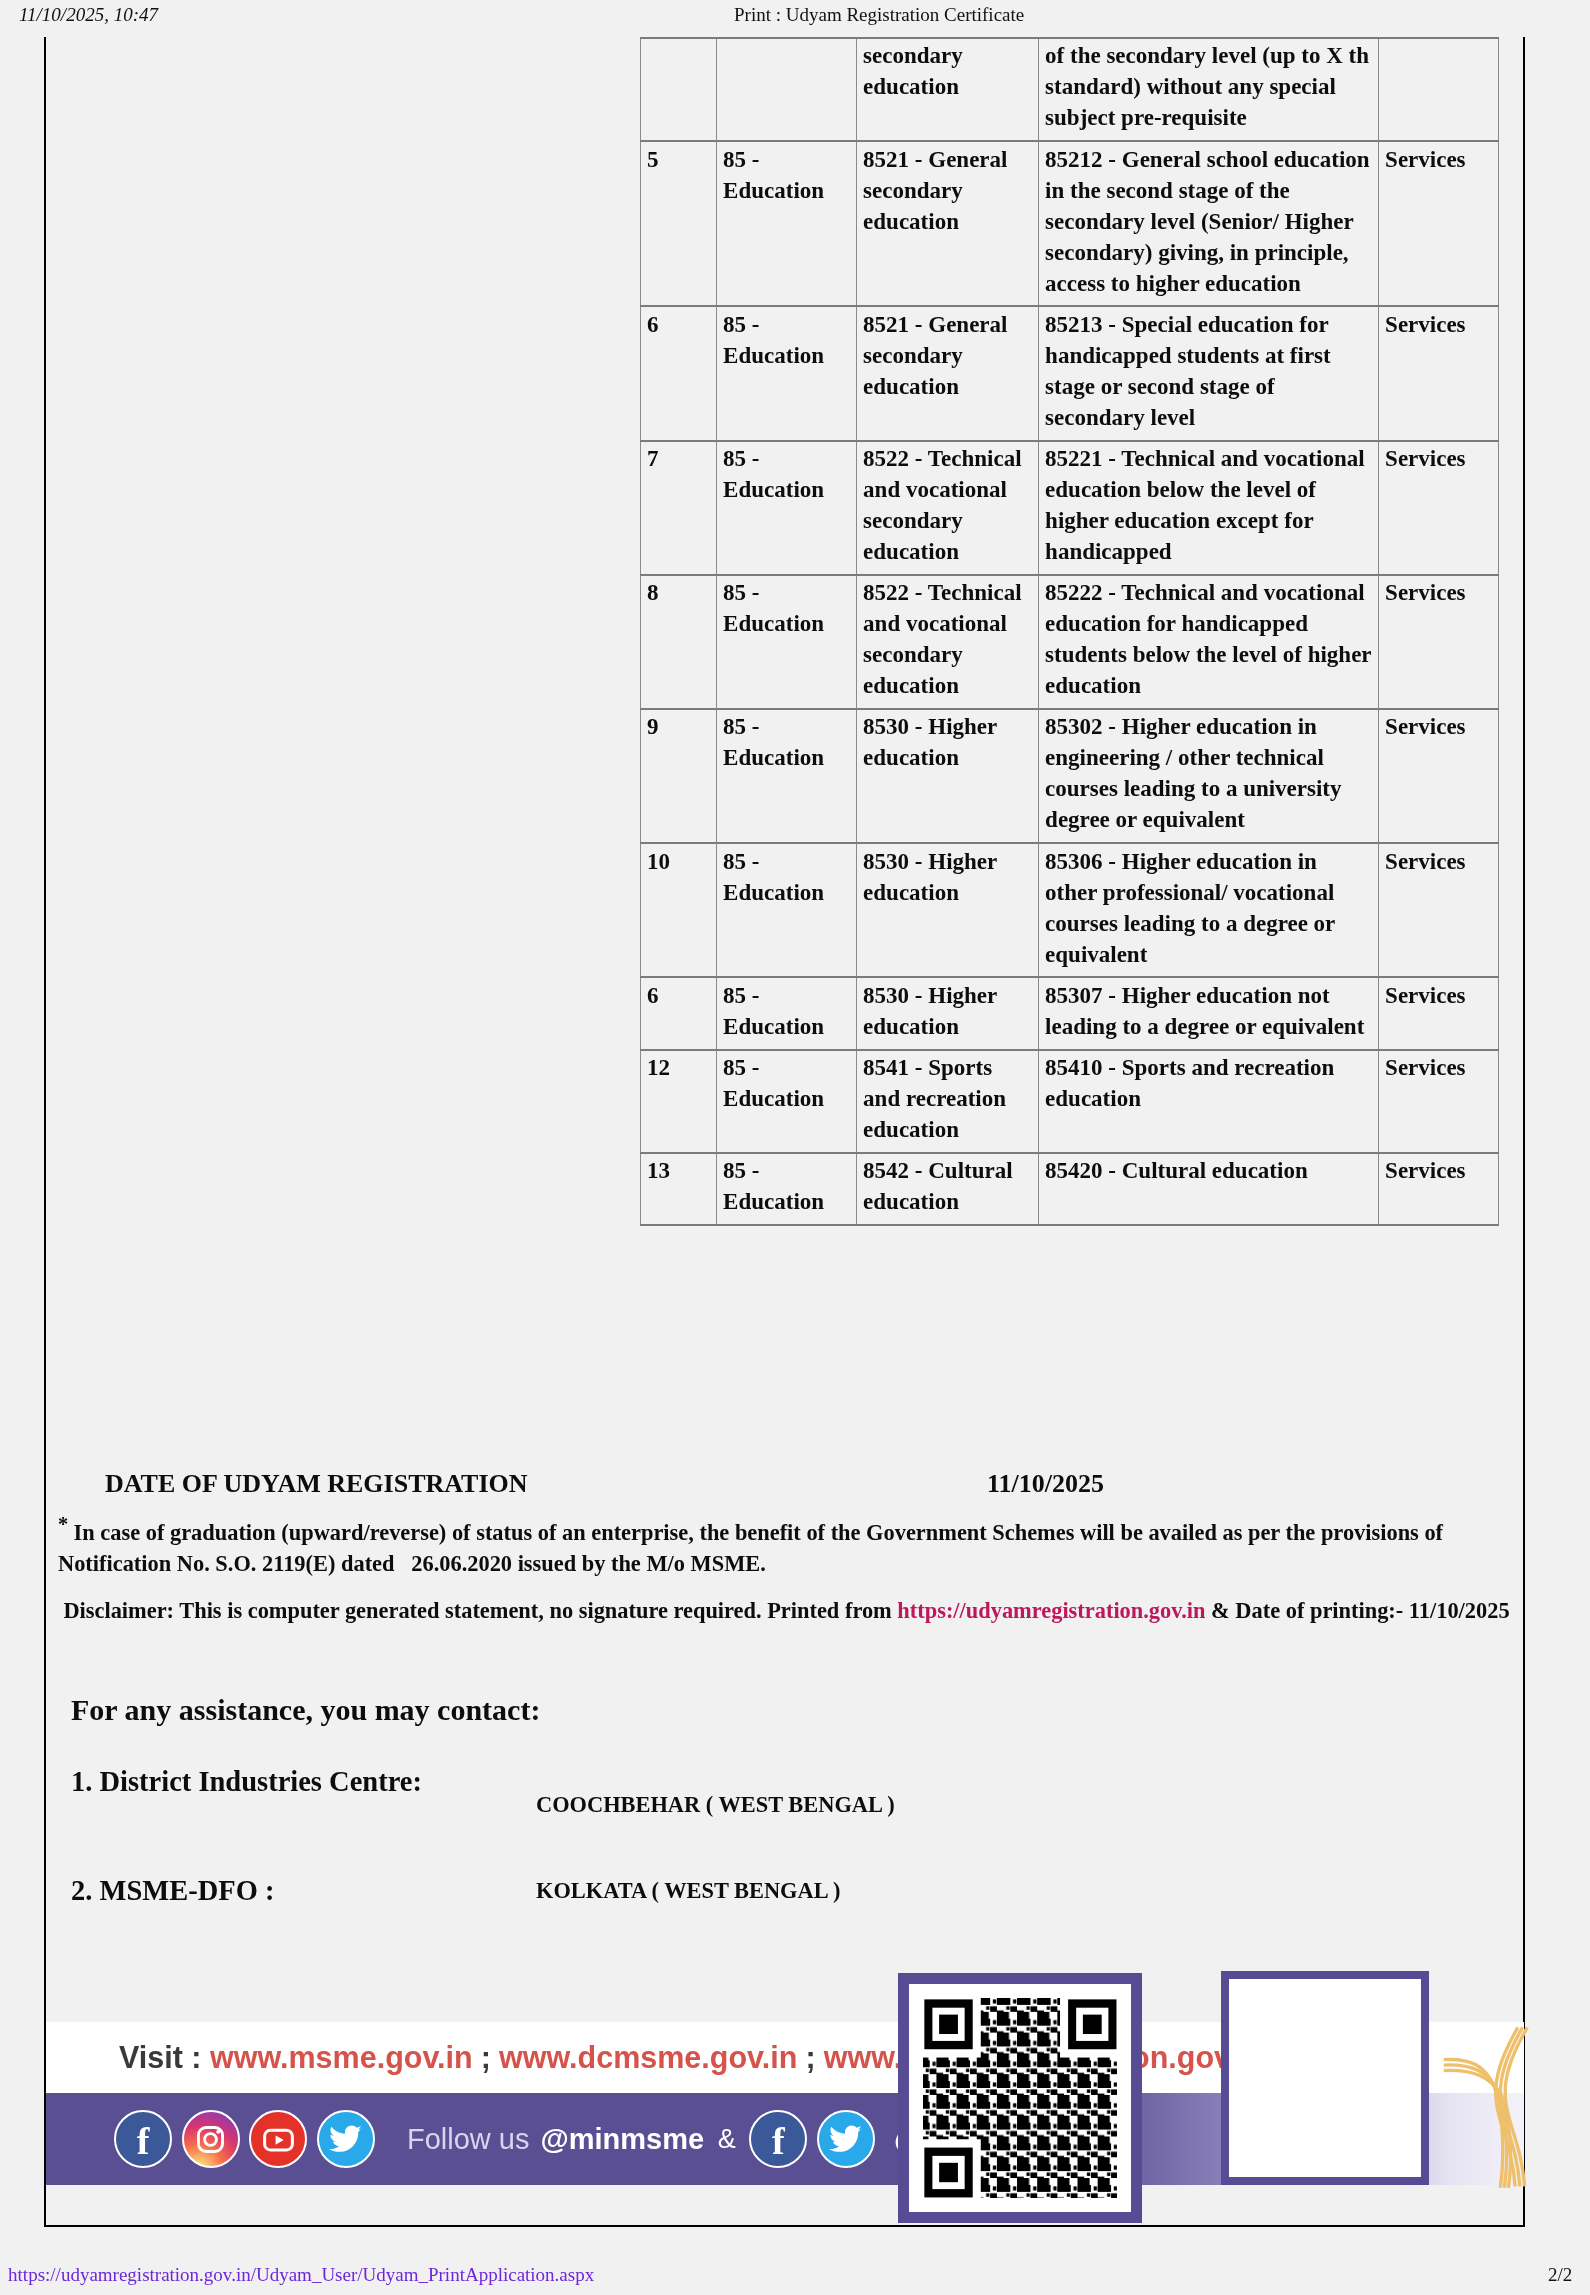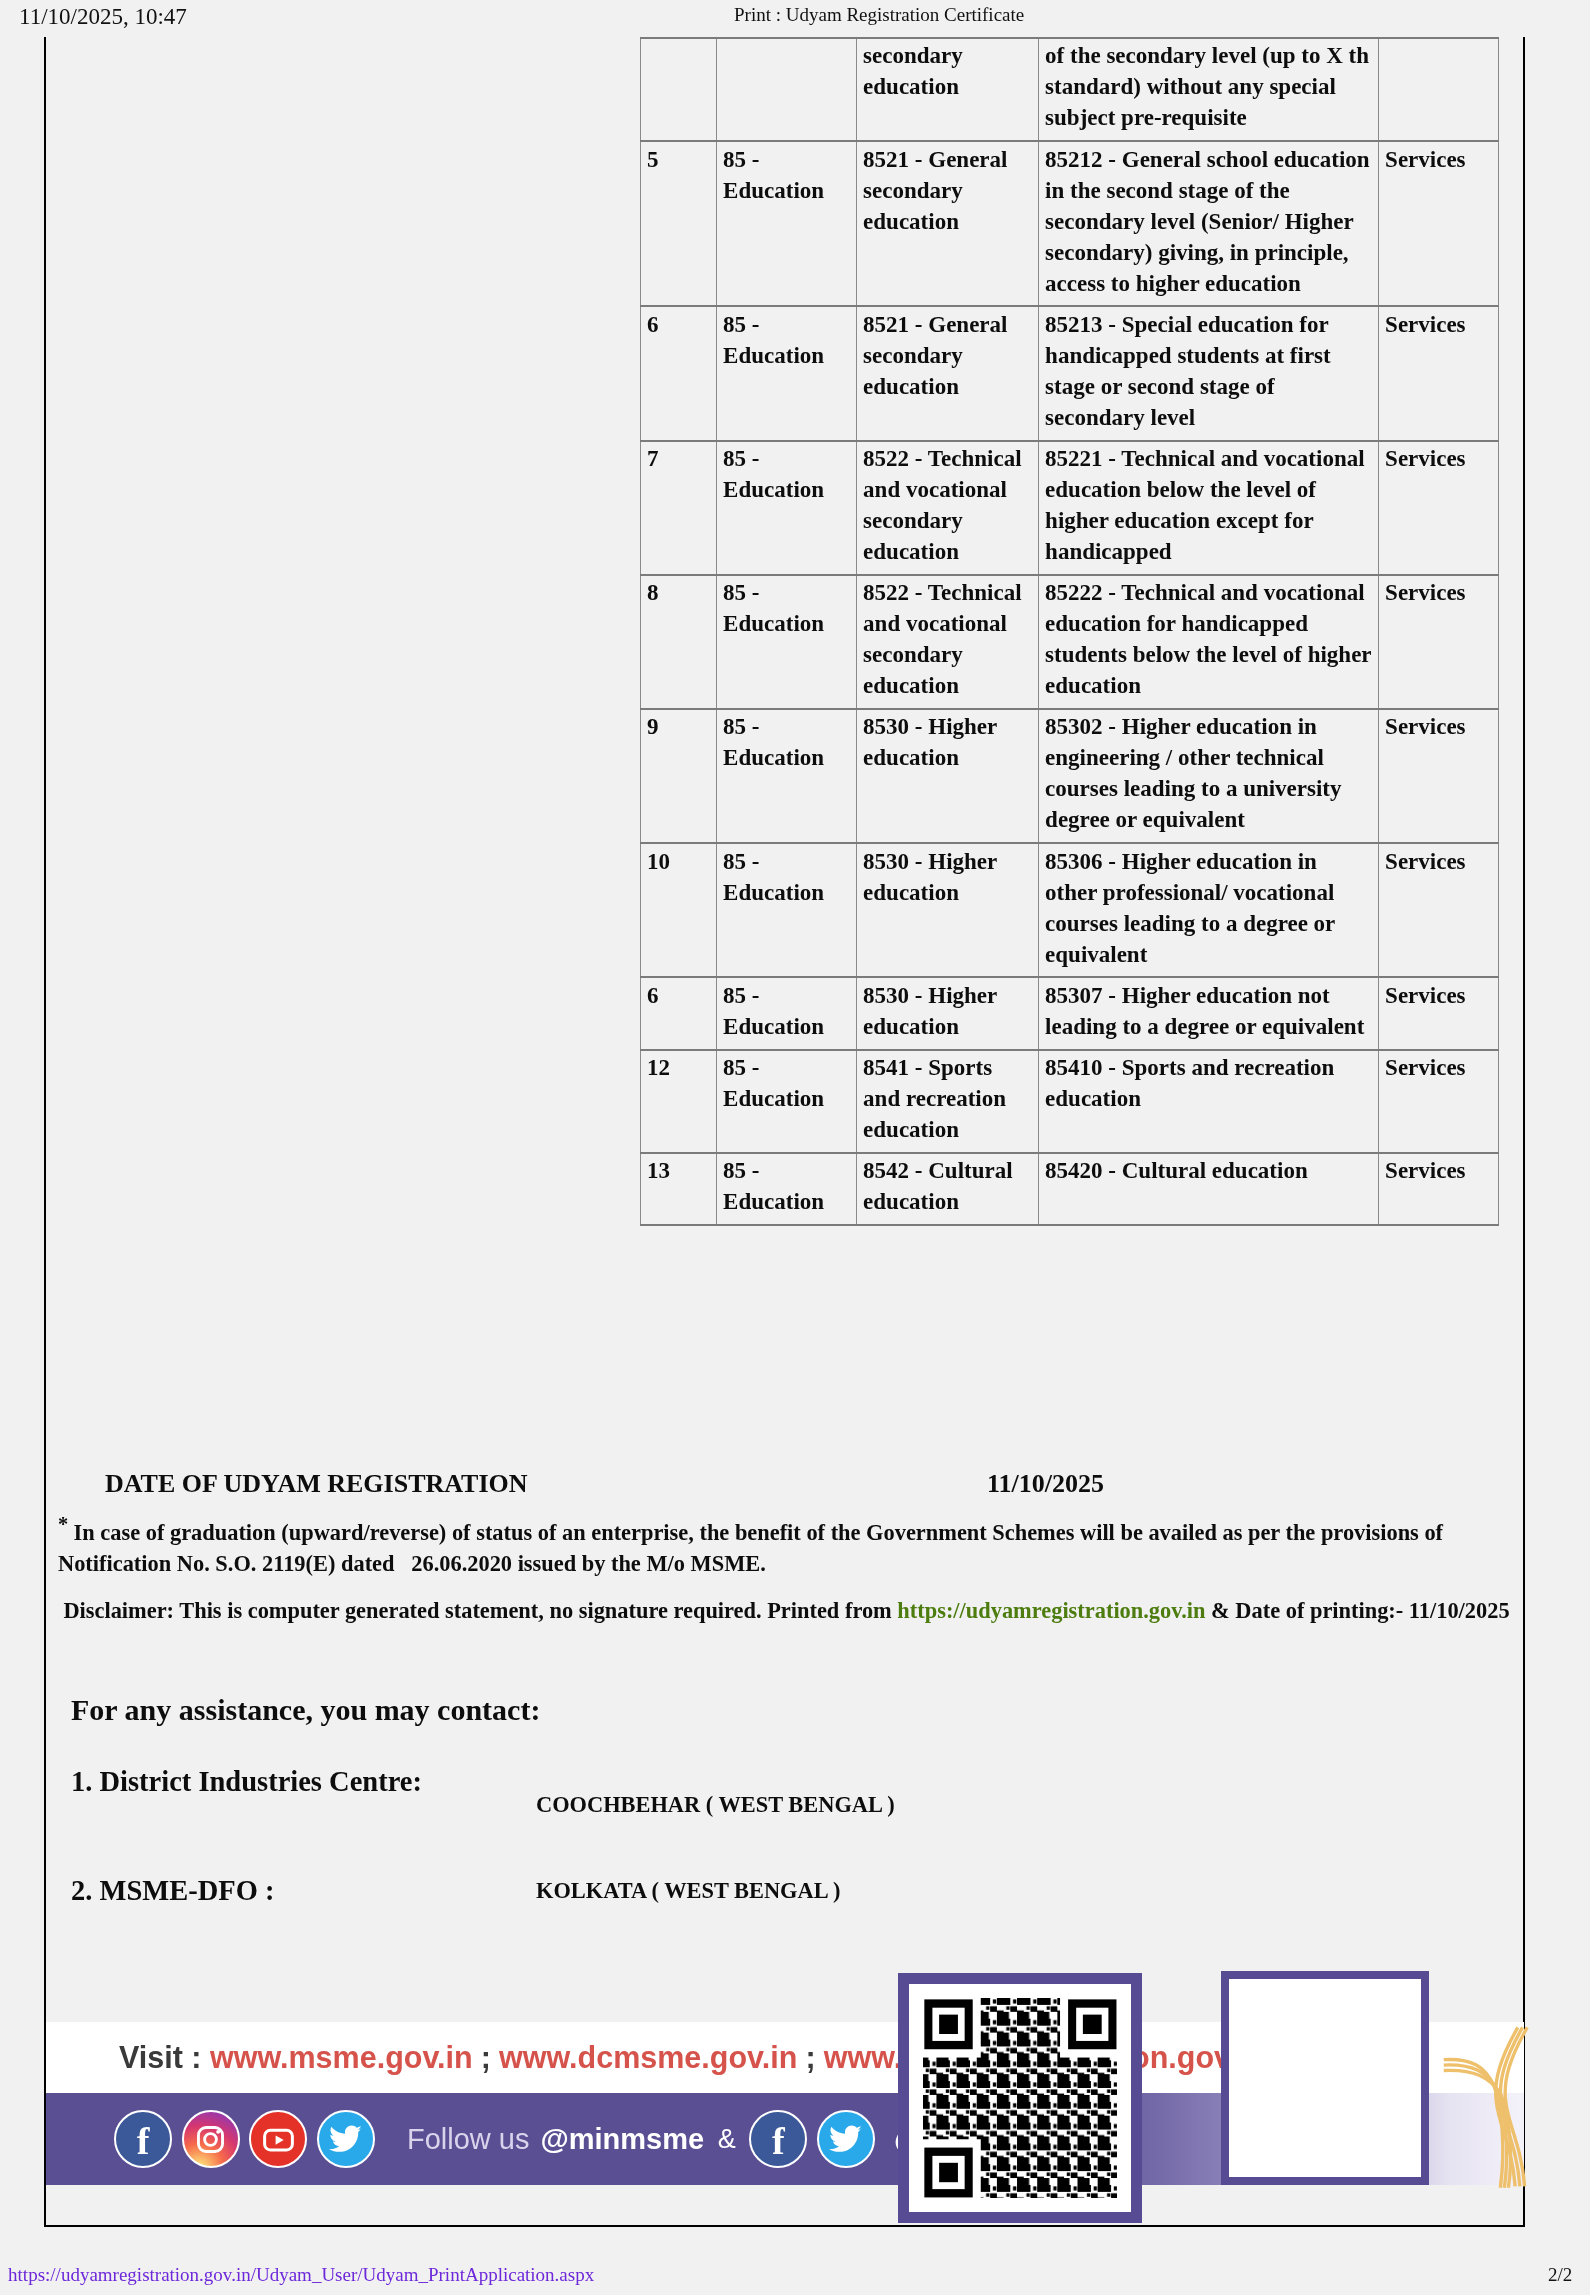--- a/index.html
+++ b/index.html
@@ -4,21 +4,21 @@
 <style>
   html,body{margin:0;padding:0;}
   body{
     width:1591px;height:2295px;position:relative;overflow:hidden;
     background:#f1f1f2;
     font-family:"Liberation Serif",serif;
     color:#0d0d0d;
   }
   .abs{position:absolute;}
   
-  .print-date{left:19px;top:4.1px;font-size:23px;color:#111;}
+  .print-date{left:19px;top:4.1px;font-size:19px;color:#111;font-style:italic;}
   .print-title{left:734px;top:4.1px;font-size:19px;color:#111;}
   .footer-url{left:8.1px;top:2264px;font-size:19px;color:#6d28d9;}
   .page-num{left:1548px;top:2264px;font-size:19px;color:#111;}
   
   .frame{
     left:44px;top:37px;width:1481px;height:2190px;box-sizing:border-box;
     border-left:2px solid #000;border-right:2px solid #000;border-bottom:2.7px solid #000;
     pointer-events:none;
   }
   
@@ -35,21 +35,21 @@
   }
   .col-sno{width:76px;}.col-nic2{width:140px;}.col-nic4{width:182px;}
   .col-nic5{width:340px;}.col-act{width:120px;}
   
   .reg-label{left:95px;top:1469px;font-size:26px;font-weight:700;margin-left:10px;}
   .reg-value{left:987px;top:1469px;font-size:26px;font-weight:700;}
   
   .grad-note{left:58px;top:1518px;width:1448px;font-size:22.4px;line-height:30.5px;font-weight:700;}
   .grad-note .star{display:inline-block;position:relative;top:-8.8px;font-size:20.4px;margin-right:5.4px;}
   .disclaimer{left:42px;top:1595px;width:1489px;text-align:center;font-size:22.4px;line-height:31px;font-weight:700;}
-  .disclaimer a{color:#4d7c0f;text-decoration:none;font-weight:700;}
+  .disclaimer a{color:#be185d;text-decoration:none;font-weight:700;}
   
   .assist-heading{left:71px;top:1693px;font-size:30px;font-weight:700;}
   .c1-label{left:71px;top:1762px;width:353px;font-size:28.5px;line-height:39px;font-weight:700;}
   .c1-value{left:536px;top:1792px;font-size:22.4px;font-weight:700;}
   .c2-label{left:71px;top:1871px;width:421px;font-size:28.5px;line-height:39px;font-weight:700;}
   .c2-value{left:536px;top:1878px;font-size:22.4px;font-weight:700;}
   
   .banner-white{
     left:46px;top:2022px;width:1478px;height:71px;background:#ffffff;
     font-family:"Liberation Sans",sans-serif;overflow:hidden;

